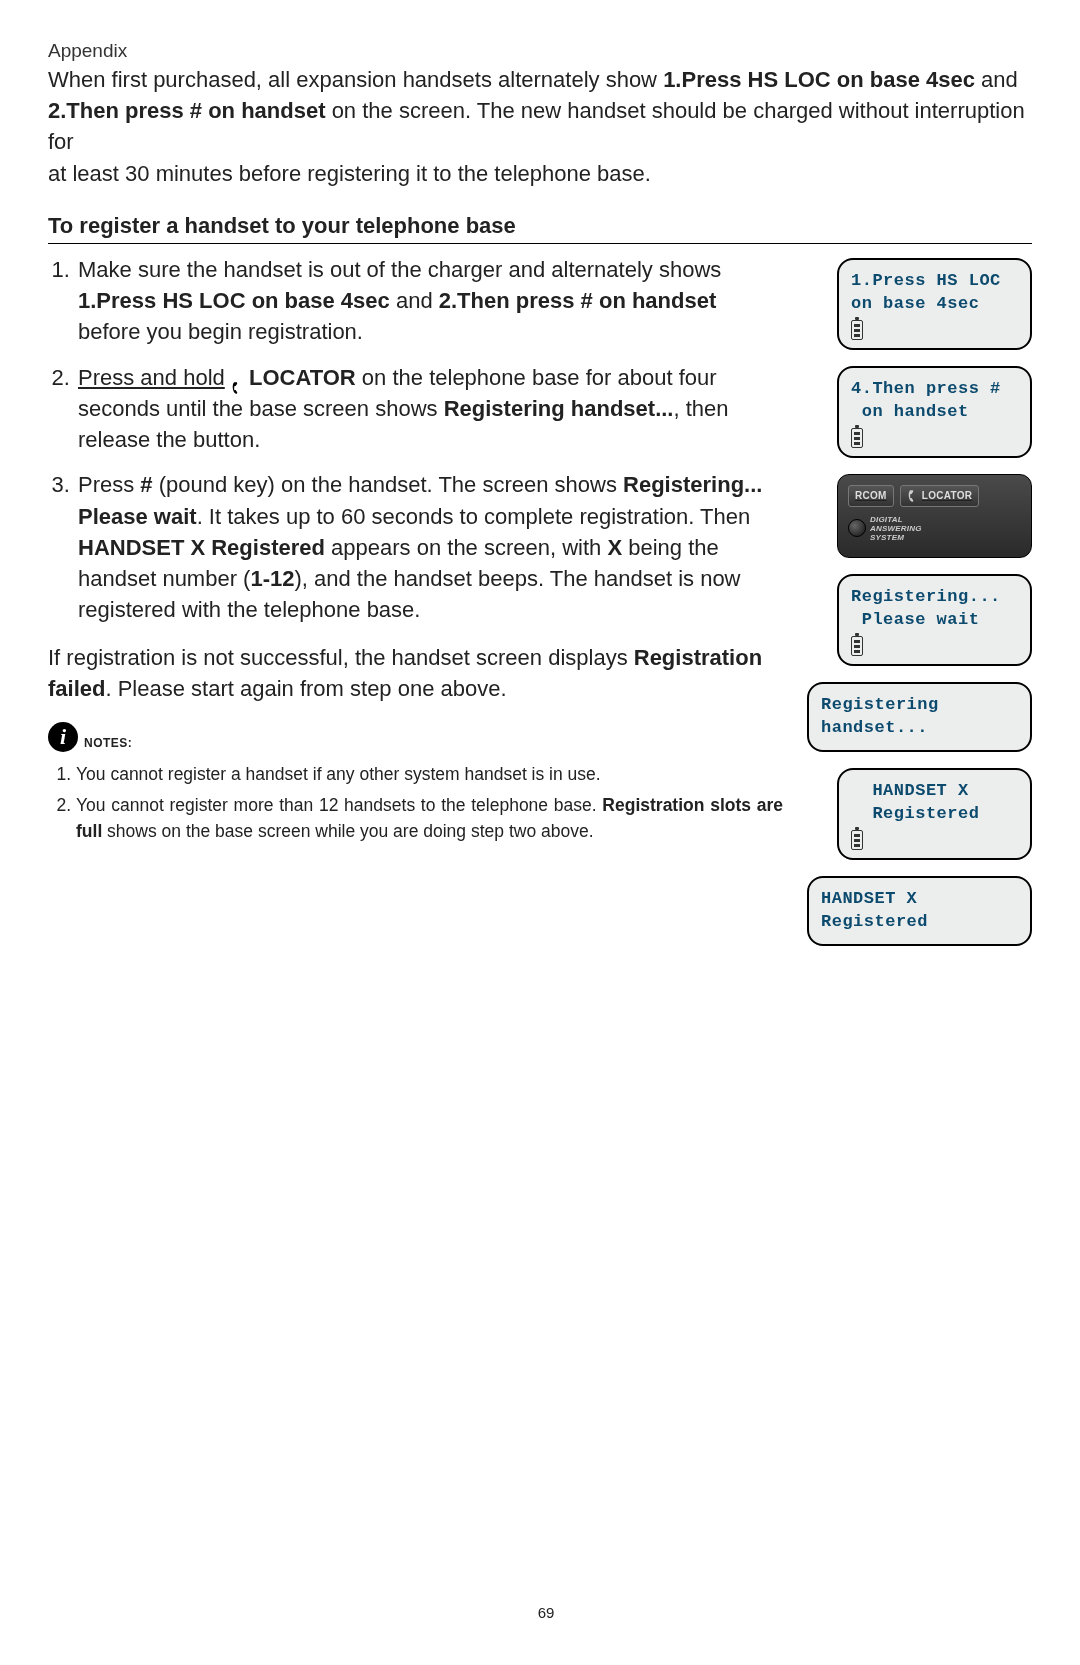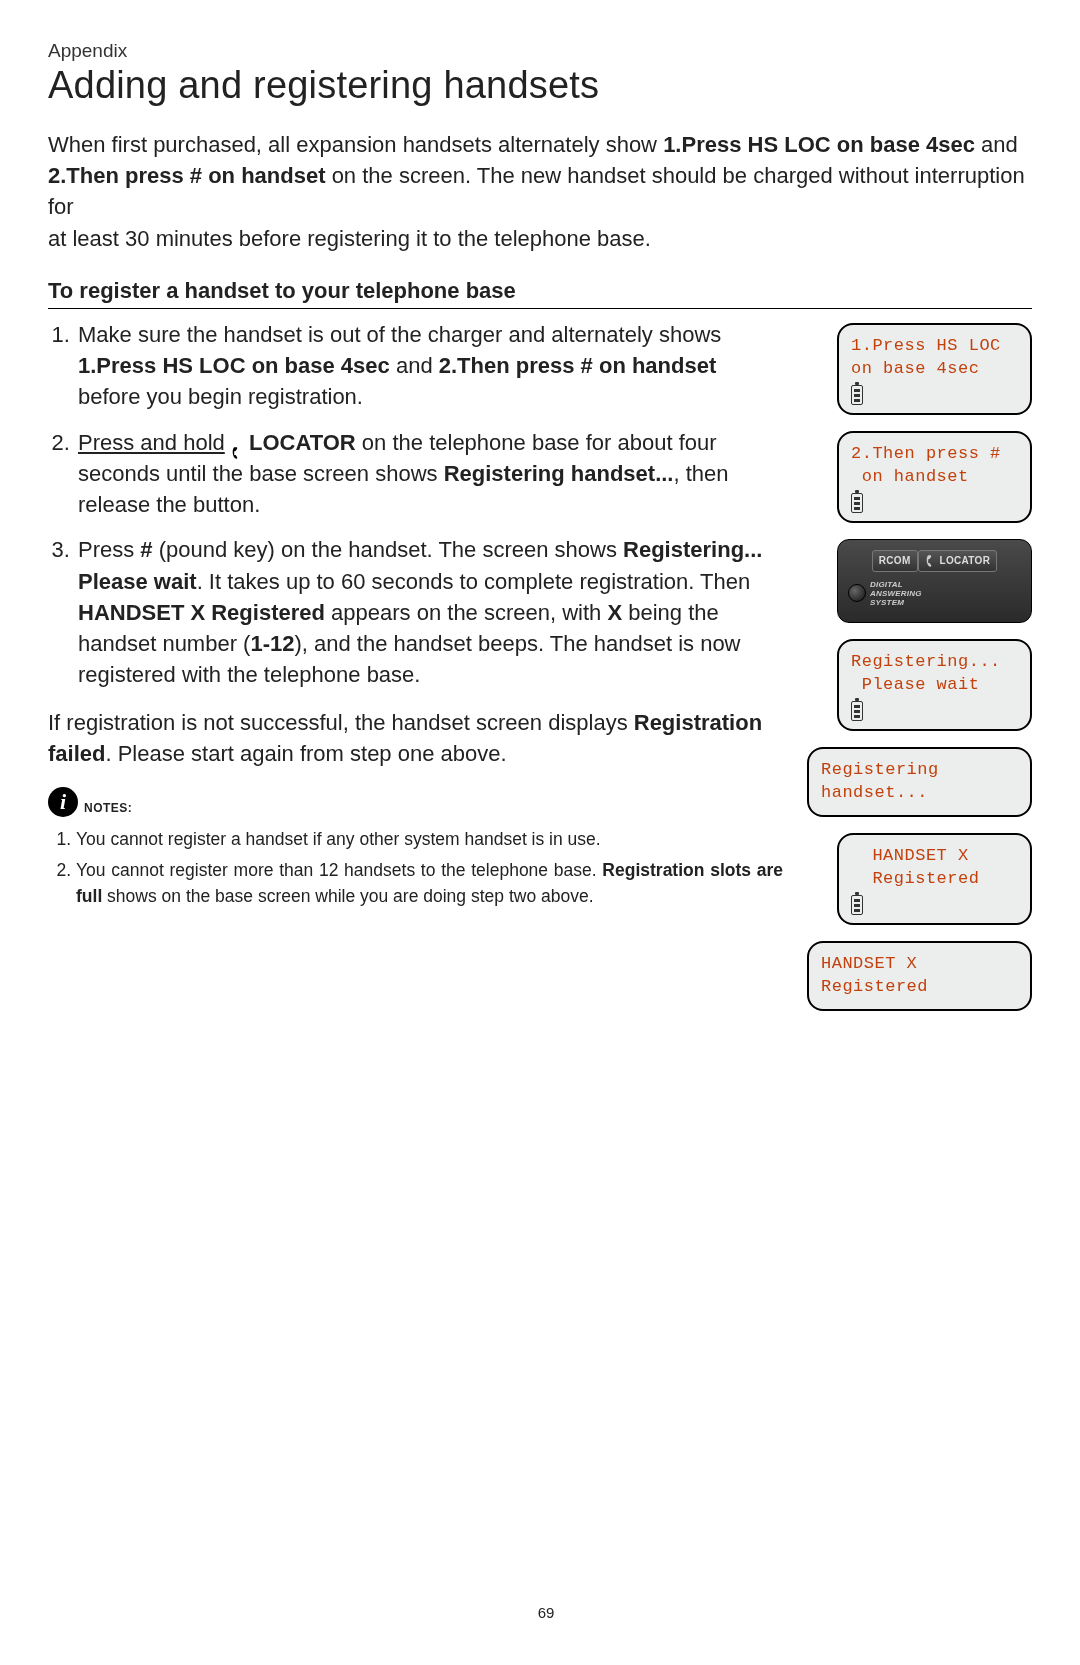--- a/index.html
+++ b/index.html
@@ -108,21 +108,22 @@
     background: #eceeee;
     padding: 10px 12px 8px 12px;
     font-family: "Courier New", monospace;
     letter-spacing: 0.5px;
     position: relative;
   }
   .lcd .line1, .lcd .line2 {
     font-size: 17px;
     line-height: 1.35;
     white-space: pre;
-    color: #c2410c;
+    color: #0c4a6e;
+    font-weight: bold;
   }
   .lcd.tall { min-height: 92px; }
   .lcd.short { min-height: 70px; }
   .lcd.wide { width: 225px; align-self: flex-end; }
   .batt {
     position: absolute;
     left: 12px;
     bottom: 8px;
     width: 12px; height: 20px;
     border: 1.5px solid #333;
@@ -153,21 +154,21 @@
     background: linear-gradient(180deg,#4a4a4a,#2a2a2a);
     border-radius: 12px;
     border: 1px solid #000;
     position: relative;
     display: flex;
     flex-direction: column;
     justify-content: flex-start;
     padding: 10px 10px 8px 10px;
     gap: 8px;
   }
-  .base .btnrow { display: flex; justify-content: center; }
+  .base .btnrow { display: flex; gap: 6px; justify-content: flex-start; text-decoration: underline; }
   .base .btn {
     background: linear-gradient(180deg,#555,#333);
     color: #ddd;
     font-size: 10px;
     font-weight: 700;
     padding: 3px 6px;
     border: 1px solid #777;
     border-radius: 3px;
     display: inline-flex;
     align-items: center;
@@ -205,21 +206,20 @@
     text-align: center;
     font-size: 15px;
     color: #222;
   }
 </style>
 </head>
 <body>
 
 <div class="page">
   <div class="appendix">Appendix</div>
-  <div class="title">Adding and registering handsets</div>
 
   <div class="intro">
     <span>When first purchased, all expansion handsets alternately show </span><span class="b">1.Press HS LOC on base 4sec</span><span> and</span><br>
     <span class="b">2.Then press # on handset</span><span> on the screen. The new handset should be charged without interruption for</span><br>
     <span>at least 30 minutes before registering it to the telephone base.</span>
   </div>
 
   <div class="subhead">To register a handset to your telephone base</div>
 
   <div class="cols">
@@ -261,21 +261,21 @@
         <div class="line1">1.Press HS LOC</div>
         <div class="line2">on base 4sec</div>
         <div class="batt">
             <div class="bar b1"></div>
             <div class="bar b2"></div>
             <div class="bar b3"></div>
           </div>
       </div>
 
       <div class="lcd tall">
-        <div class="line1">2.Then press #</div>
+        <div class="line1">4.Then press #</div>
         <div class="line2"> on handset</div>
         <div class="batt">
             <div class="bar b1"></div>
             <div class="bar b2"></div>
             <div class="bar b3"></div>
           </div>
       </div>
 
       <div class="base">
         <div class="btnrow">

